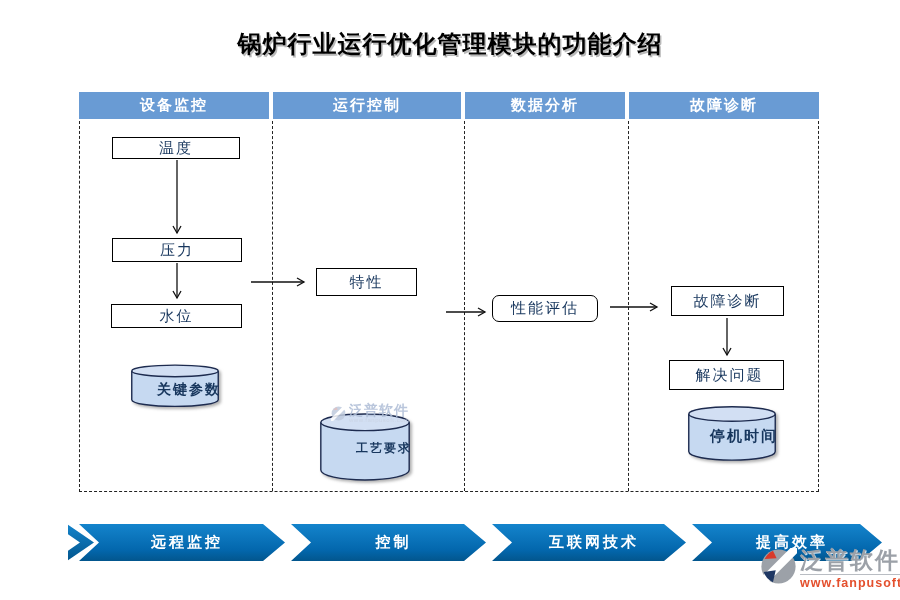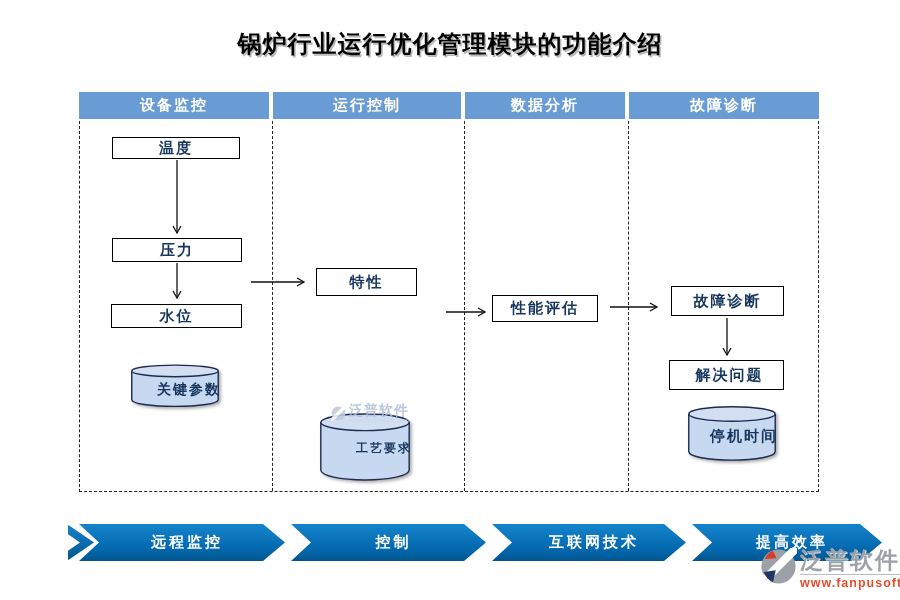--- a/index.html
+++ b/index.html
@@ -18,21 +18,21 @@
 
   
   .lane-area{position:absolute;left:79px;top:121px;width:740px;height:371px;
          border-left:1px dashed #222;border-right:1px dashed #222;border-bottom:1px dashed #222;
          box-sizing:border-box;}
   .lane-divider{position:absolute;top:0;bottom:0;width:0;border-left:1px dashed #222;}
 
   
   .node{position:absolute;background:#fff;border:1.6px solid #000;box-sizing:border-box;
          display:flex;align-items:center;justify-content:center;
-         color:#17365D;font-weight:bold;font-size:15px;letter-spacing:2px;}
+         color:#17365D;font-weight:normal;font-size:15px;letter-spacing:2px;}
 
   
   .cyl{position:absolute;}
   .cyl svg{position:absolute;left:0;top:0;width:100%;height:100%;overflow:visible;
          filter:drop-shadow(2.5px 2.5px 1.5px rgba(110,110,110,.55));}
   .cyl-body{fill:#C6D9F1;stroke:#1d2b4f;stroke-width:1.4;vector-effect:non-scaling-stroke;}
   .cyl-top{fill:#D2DFF3;stroke:#1d2b4f;stroke-width:1.4;vector-effect:non-scaling-stroke;}
   .cyl-label{position:absolute;left:0;right:0;top:40%;text-align:right;
          color:#17365D;font-weight:bold;font-size:14px;letter-spacing:2px;}
 
@@ -91,21 +91,21 @@
     <span>压力</span>
   </div>
   <div class="node" style="left:111px;top:304px;width:131px;height:24px;">
     <span>水位</span>
   </div>
 
   <div class="node" style="left:316px;top:268px;width:101px;height:28px;">
     <span>特性</span>
   </div>
 
-  <div class="node" style="left:492px;top:295px;width:106px;height:27px;">
+  <div class="node" style="left:492px;top:295px;width:106px;height:27px;border-radius:7px;">
     <span>性能评估</span>
   </div>
 
   <div class="node" style="left:671px;top:286px;width:113px;height:30px;">
     <span>故障诊断</span>
   </div>
   <div class="node" style="left:669px;top:360px;width:115px;height:30px;padding-left:6px;">
     <span>解决问题</span>
   </div>
 

